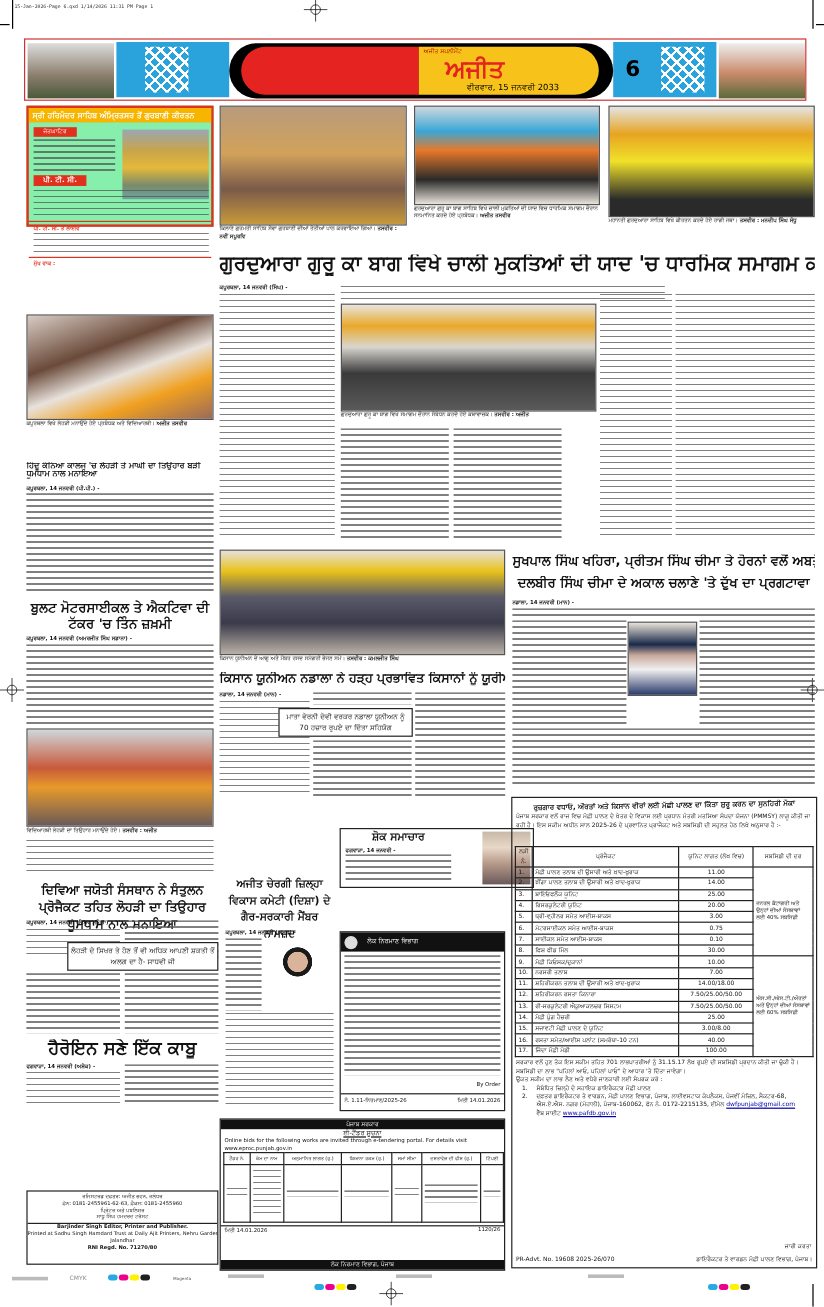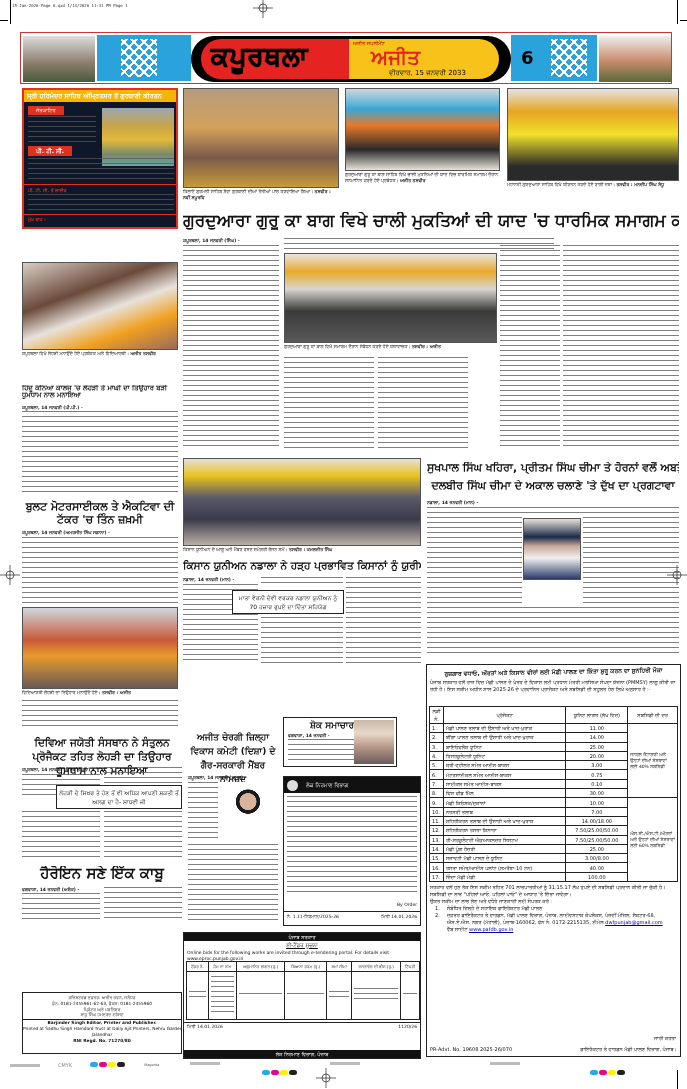--- a/index.html
+++ b/index.html
@@ -64,28 +64,27 @@
 <div class="abs mast">
   <div class="pic" style="left:2px"></div>
   <div class="blue" style="left:76px;width:94px"></div>
   <div class="diam" style="left:100px"></div>
   <div class="blue" style="left:490px;width:86px"></div>
   <div class="diam" style="left:530px"></div>
   <div class="pic" style="left:578px;background:linear-gradient(180deg,#eee,#c98a6a 55%,#5a6a3a)"></div>
   <div class="pill"></div>
   <div class="red"></div>
   <div class="yel"></div>
-  <div class="t1">ਕਪੂਰਥਲਾ</div>
   <div class="sub">ਅਜੀਤ ਸਪਲੀਮੈਂਟ</div>
   <div class="t2">ਅਜੀਤ</div>
   <div class="date">ਵੀਰਵਾਰ, 15 ਜਨਵਰੀ 2033</div>
   <div class="num">6</div>
 </div>
 
-<div class="abs redbox" style="left:22px;top:88px;width:156px;height:141px;background:#0f172a">
+<div class="abs redbox" style="left:22px;top:88px;width:156px;height:101px;background:#86efac">
   <div style="background:#f7b500;color:#fff;font-size:6.5px;font-weight:bold;padding:2px 3px;white-space:nowrap;overflow:hidden">ਸ੍ਰੀ ਹਰਿਮੰਦਰ ਸਾਹਿਬ ਅੰਮ੍ਰਿਤਸਰ ਤੋਂ ਗੁਰਬਾਣੀ ਕੀਰਤਨ</div>
   <div style="position:absolute;left:4px;top:16px;background:#e0301e;color:#fff;font-size:5px;padding:1px 8px">ਜੋਤਘਾਟਿਰ</div>
   <div class="col-lines" style="position:absolute;left:4px;top:26px;width:68px;height:28px"></div>
   <div style="position:absolute;left:4px;top:56px;background:#e0301e;color:#fff;font-size:6px;font-weight:bold;padding:1px 8px">ਪੀ. ਟੀ. ਸੀ.</div>
   <div style="position:absolute;left:78px;top:18px;width:72px;height:58px;background:linear-gradient(180deg,#9aa7b3 0,#c8a44a 30%,#e4b93a 55%,#7a8a6a 80%,#6aa6a0)"></div>
   <div class="col-lines" style="position:absolute;left:4px;top:68px;width:146px;height:22px"></div>
   <div style="position:absolute;left:0;right:0;top:94px;border-top:1px solid #e0301e"></div>
   <div style="position:absolute;left:4px;top:98px;font-size:4.5px;color:#e0301e;font-weight:bold">ਪੀ. ਟੀ. ਸੀ. ਤੋਂ ਲਾਈਵ</div>
   <div class="col-lines" style="position:absolute;left:4px;top:104px;width:146px;height:18px"></div>
   <div style="position:absolute;left:0;right:0;top:124px;border-top:1px solid #e0301e"></div>
@@ -156,21 +155,21 @@
 <div class="abs caption" style="left:22px;top:887px;width:78px;font-weight:bold">ਫਗਵਾੜਾ, 14 ਜਨਵਰੀ (ਅਸ਼ੋਕ) -</div>
 <div class="abs col-lines" style="left:22px;top:893px;width:78px;height:28px"></div>
 <div class="abs col-lines" style="left:104px;top:887px;width:78px;height:34px"></div>
 
 <div class="abs head" style="left:188px;top:730px;width:90px;font-size:9px;white-space:normal;line-height:14px;text-align:center">ਅਜੀਤ ਚੇਰਗੀ ਜ਼ਿਲ੍ਹਾ ਵਿਕਾਸ ਕਮੇਟੀ (ਦਿਸ਼ਾ) ਦੇ ਗੈਰ-ਸਰਕਾਰੀ ਮੈਂਬਰ ਨਾਮਜ਼ਦ</div>
 <div class="abs caption" style="left:188px;top:775px;width:90px;font-weight:bold">ਕਪੂਰਥਲਾ, 14 ਜਨਵਰੀ (ਅਮਰ) -</div>
 <div class="abs col-lines" style="left:188px;top:782px;width:30px;height:60px"></div>
 <div class="abs photo" style="left:220px;top:782px;width:56px;height:56px;border:none;background:radial-gradient(circle at 50% 35%,#d9b39a 0 18%,#1a1a1a 19% 26%,#fff 27%)"></div>
 <div class="abs col-lines" style="left:188px;top:844px;width:90px;height:78px"></div>
 
-<div class="abs boxed" style="left:283px;top:717px;width:114px;height:50px">
+<div class="abs boxed" style="left:283px;top:690px;width:162px;height:50px">
   <div style="position:absolute;left:4px;top:2px;font-size:9px;font-weight:bold;width:88px;text-align:center">ਸ਼ੋਕ ਸਮਾਚਾਰ</div>
   <div style="position:absolute;left:4px;top:15px;font-size:4.5px;font-weight:bold">ਫਗਵਾੜਾ, 14 ਜਨਵਰੀ -</div>
   <div class="col-lines" style="position:absolute;left:4px;top:21px;width:88px;height:24px"></div>
   <div style="position:absolute;right:2px;top:2px;width:40px;height:44px;background:linear-gradient(180deg,#c8b8a8,#e8d8c8 30%,#b89a8a 60%,#6a5a5a)"></div>
 </div>
 
 <div class="abs boxed" style="left:283px;top:776px;width:138px;height:150px">
   <div style="background:#111;height:16px;display:flex;align-items:center;padding:0 3px">
     <div style="width:11px;height:11px;border-radius:50%;background:#ddd"></div>
     <div style="color:#fff;font-size:5.5px;margin-left:8px">ਲੋਕ ਨਿਰਮਾਣ ਵਿਭਾਗ</div>

